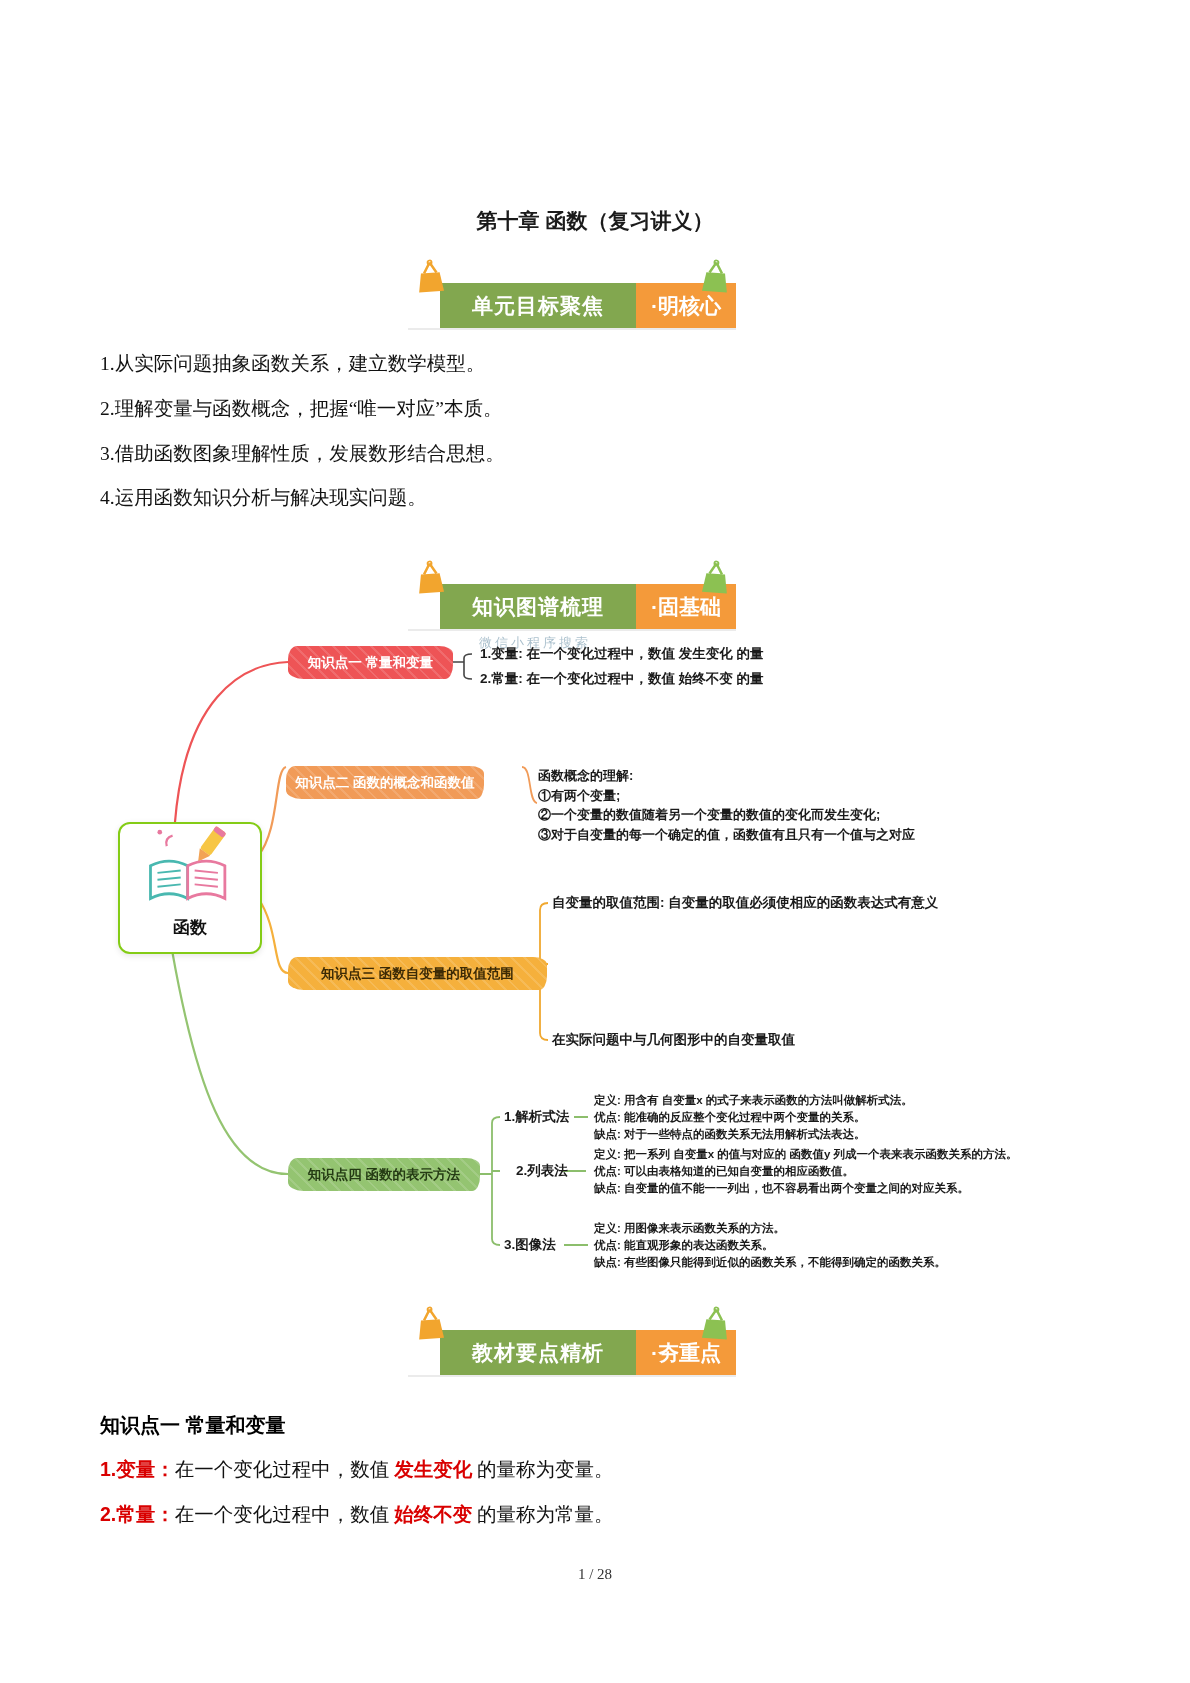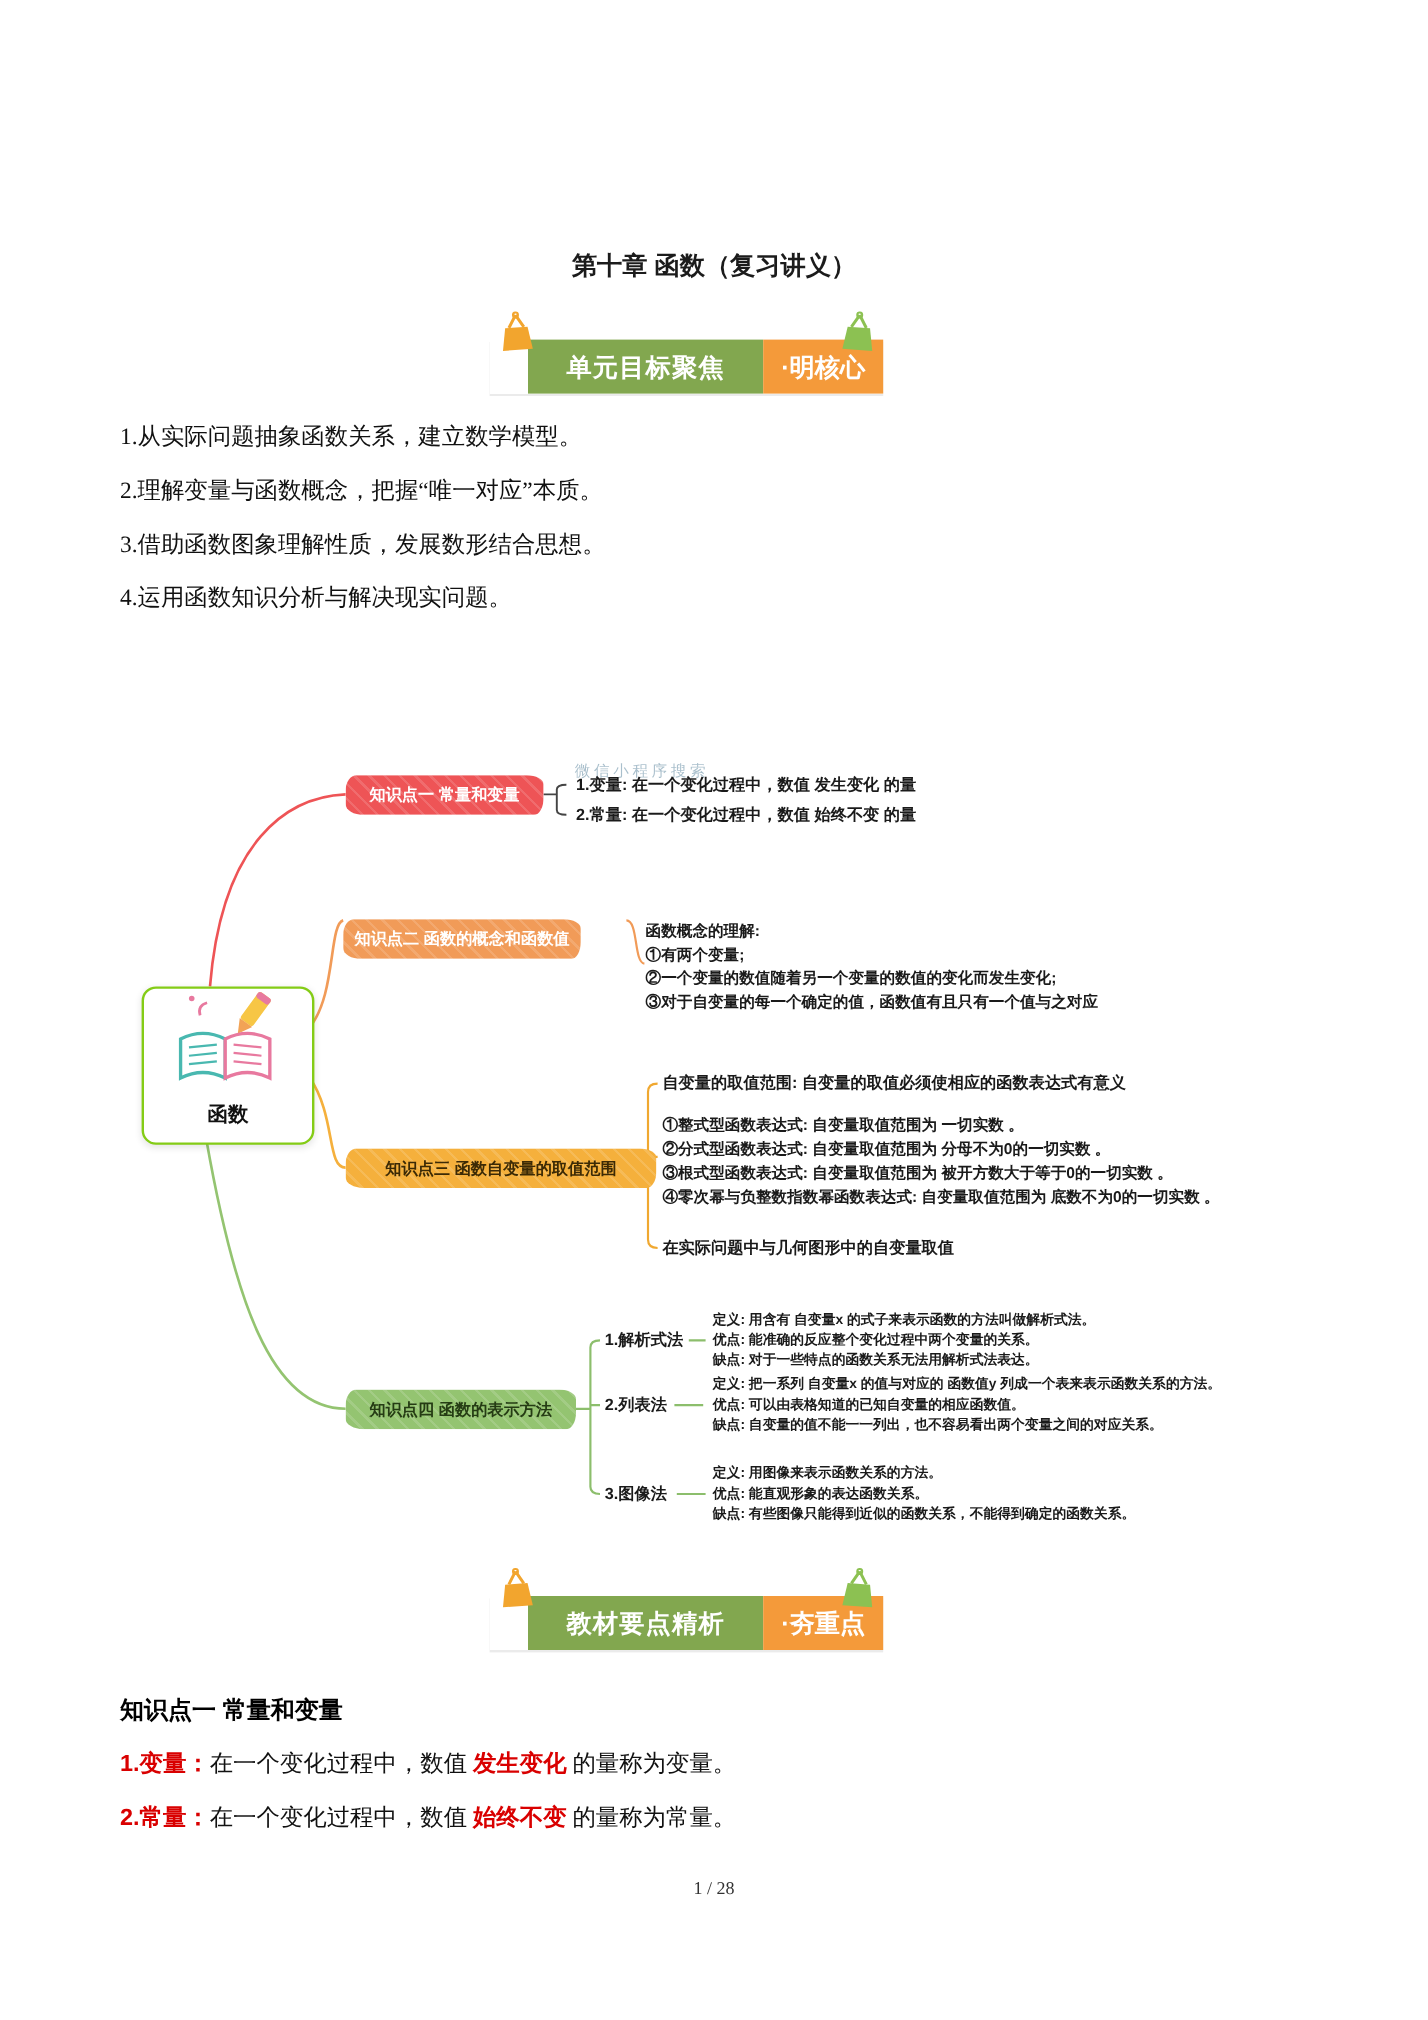--- a/index.html
+++ b/index.html
@@ -84,20 +84,34 @@
       </svg>
     <div class="b-left">单元目标聚焦</div>
     <div class="b-right">·明核心</div>
   </div>
 
   <div class="goal" style="top:350px">1.从实际问题抽象函数关系，建立数学模型。</div>
   <div class="goal" style="top:395px">2.理解变量与函数概念，把握“唯一对应”本质。</div>
   <div class="goal" style="top:440px">3.借助函数图象理解性质，发展数形结合思想。</div>
   <div class="goal" style="top:484px">4.运用函数知识分析与解决现实问题。</div>
 
+  <div class="banner" style="top:584px">
+    <svg class="clip clip-l" viewBox="0 0 26 32">
+        <path d="M13 3 L7 13 M13 3 L19 13" stroke="#f2a52e" stroke-width="2.4" fill="none"></path>
+        <circle cx="13" cy="3" r="2" fill="none" stroke="#f2a52e" stroke-width="1.6"></circle>
+        <path d="M4 13 L22 13 L25 31 L1 31 Z" fill="#f2a52e"></path>
+      </svg>
+    <svg class="clip clip-r" viewBox="0 0 26 32">
+        <path d="M13 3 L7 13 M13 3 L19 13" stroke="#8cc152" stroke-width="2.4" fill="none"></path>
+        <circle cx="13" cy="3" r="2" fill="none" stroke="#8cc152" stroke-width="1.6"></circle>
+        <path d="M4 13 L22 13 L25 31 L1 31 Z" fill="#8cc152"></path>
+      </svg>
+    <div class="b-left">知识图谱梳理</div>
+    <div class="b-right">·固基础</div>
+  </div>
 
   <div class="watermark">微信小程序搜索</div>
 
   <svg class="mm-svg" width="1190" height="1683">
     <path d="M175 822 C185 700 240 664 288 662" stroke="#ee5456" stroke-width="2.2" fill="none"></path>
     <path d="M258 856 C280 830 274 770 286 767" stroke="#f19b58" stroke-width="2.2" fill="none"></path>
     <path d="M258 898 C280 930 272 973 288 973" stroke="#f5b03c" stroke-width="2.2" fill="none"></path>
     <path d="M172 950 C195 1080 225 1174 288 1174" stroke="#94c471" stroke-width="2.2" fill="none"></path>
 
     <path d="M453 662 L464 662 M472 654 Q464 654 464 658 L464 675 Q464 679 472 679" stroke="#444" stroke-width="1.6" fill="none"></path>
@@ -141,40 +155,34 @@
     <div>函数概念的理解:</div>
     <div>①有两个变量;</div>
     <div>②一个变量的数值随着另一个变量的数值的变化而发生变化;</div>
     <div>③对于自变量的每一个确定的值，函数值有且只有一个值与之对应</div>
   </div>
 
   <div class="mnode yellow" style="left:288px;top:957px;width:259px">
       <span>知识点三 函数自变量的取值范围</span>
     </div>
   <div class="mtext" style="left:552px;top:894px">自变量的取值范围: 自变量的取值必须使相应的函数表达式有意义</div>
-  <div class="mblock mblock3" style="left:552px;top:928px">
-    <div>①整式型函数表达式: 自变量取值范围为 一切实数 。</div>
-    <div>②分式型函数表达式: 自变量取值范围为 分母不为0的一切实数 。</div>
-    <div>③根式型函数表达式: 自变量取值范围为 被开方数大于等于0的一切实数 。</div>
-    <div>④零次幂与负整数指数幂函数表达式: 自变量取值范围为 底数不为0的一切实数 。</div>
-  </div>
   <div class="mtext" style="left:552px;top:1031px">在实际问题中与几何图形中的自变量取值</div>
 
   <div class="mnode green" style="left:288px;top:1158px;width:192px">
       <span>知识点四 函数的表示方法</span>
     </div>
 
   <div class="method-name" style="left:504px;top:1108px">1.解析式法</div>
   <div class="def-block" style="left:594px;top:1092px">
     <div>定义: 用含有 自变量x 的式子来表示函数的方法叫做解析式法。</div>
     <div>优点: 能准确的反应整个变化过程中两个变量的关系。</div>
     <div>缺点: 对于一些特点的函数关系无法用解析式法表达。</div>
   </div>
 
-  <div class="method-name" style="left:504px;top:1162px">2.列表法</div>
+  <div class="method-name" style="left:516px;top:1162px">2.列表法</div>
   <div class="def-block" style="left:594px;top:1146px">
     <div>定义: 把一系列 自变量x 的值与对应的 函数值y 列成一个表来表示函数关系的方法。</div>
     <div>优点: 可以由表格知道的已知自变量的相应函数值。</div>
     <div>缺点: 自变量的值不能一一列出，也不容易看出两个变量之间的对应关系。</div>
   </div>
 
   <div class="method-name" style="left:504px;top:1236px">3.图像法</div>
   <div class="def-block" style="left:594px;top:1220px">
     <div>定义: 用图像来表示函数关系的方法。</div>
     <div>优点: 能直观形象的表达函数关系。</div>

